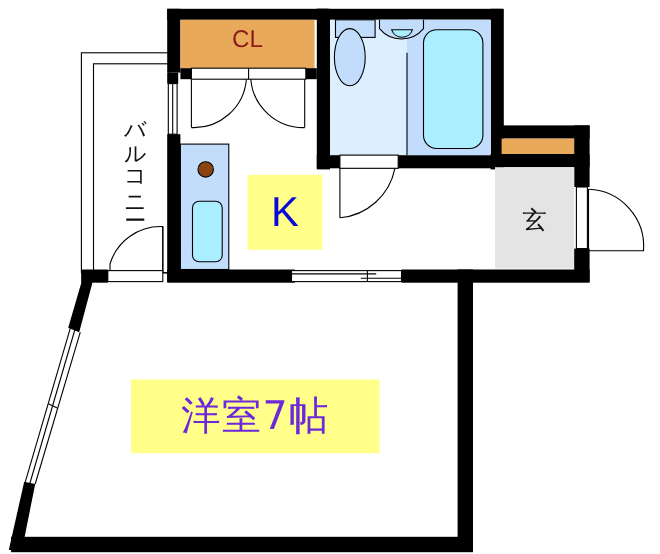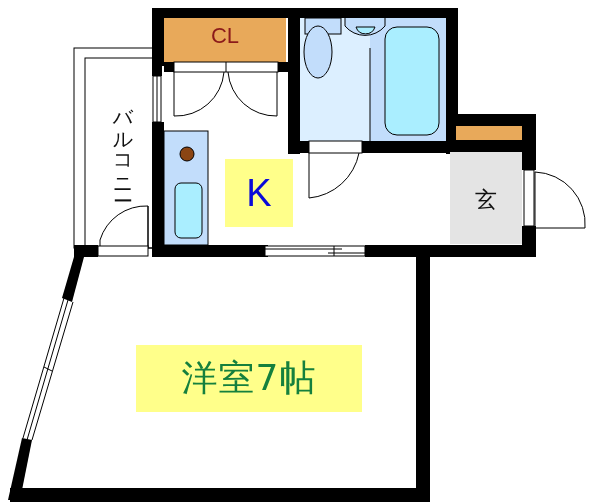--- a/index.html
+++ b/index.html
@@ -3,21 +3,21 @@
   <meta charset="utf-8">
   <style>
     html, body { margin: 0; padding: 0; background: #ffffff; }
     body { width: 600px; height: 504px; position: relative; overflow: hidden; font-family: "DejaVu Sans", sans-serif; }
     #plan { position: absolute; left: 0; top: 0; width: 600px; height: 400px; }
     .lbl { position: absolute; display: flex; align-items: center; justify-content: center; }
     .cl-label { left: 166px; top: 20px; width: 118px; height: 32px; color: #8b1a1a; font-family: "Liberation Sans", sans-serif; font-size: 22px; }
     .k-label { left: 225px; top: 159px; width: 68px; height: 68px; background: #ffff8a; color: #0a0ad8; font-family: "Liberation Sans", sans-serif; font-size: 38px; }
     .genkan-label { left: 452px; top: 152px; width: 68px; height: 96px; color: #111111; font-size: 22px; }
     .balcony-label { left: 104px; top: 78px; width: 40px; height: 130px; color: #111111; font-size: 20px; writing-mode: vertical-rl; text-orientation: upright; letter-spacing: 1px; }
-    .room-label { left: 119px; top: 345px; width: 226px; height: 67px; background: #ffff8a; color: #15803d; font-size: 36px; letter-spacing: 1px; margin-left: 17px; }
+    .room-label { left: 119px; top: 345px; width: 226px; height: 67px; background: #ffff8a; color: #6d28d9; font-size: 36px; letter-spacing: 1px; }
   </style>
 </head>
 <body>
 
 <div id="plan">
   <svg width="600" height="504" viewBox="0 0 600 504" xmlns="http://www.w3.org/2000/svg">
 
     <g>
       <rect x="74" y="48" width="80" height="200" fill="none" stroke="#000" stroke-width="1"></rect>
       <rect x="85" y="58" width="69" height="190" fill="none" stroke="#000" stroke-width="1"></rect>

